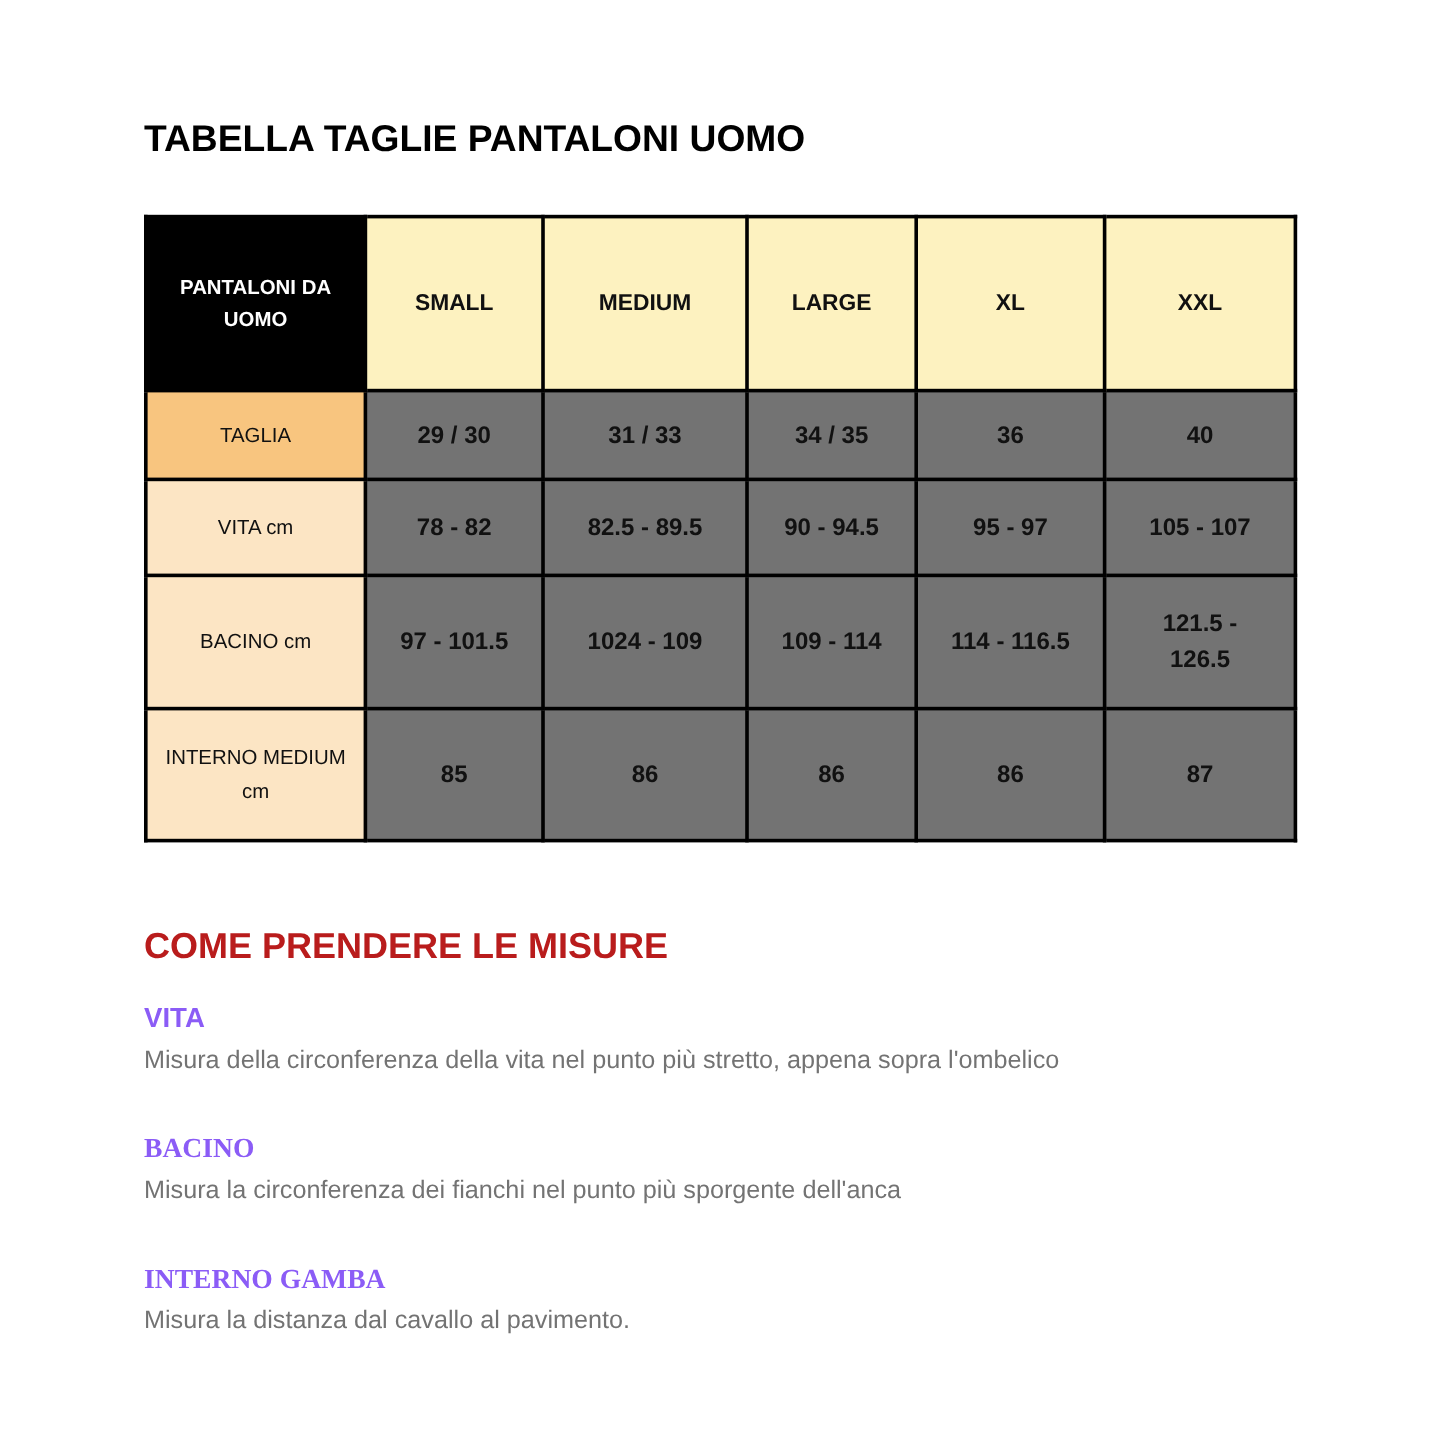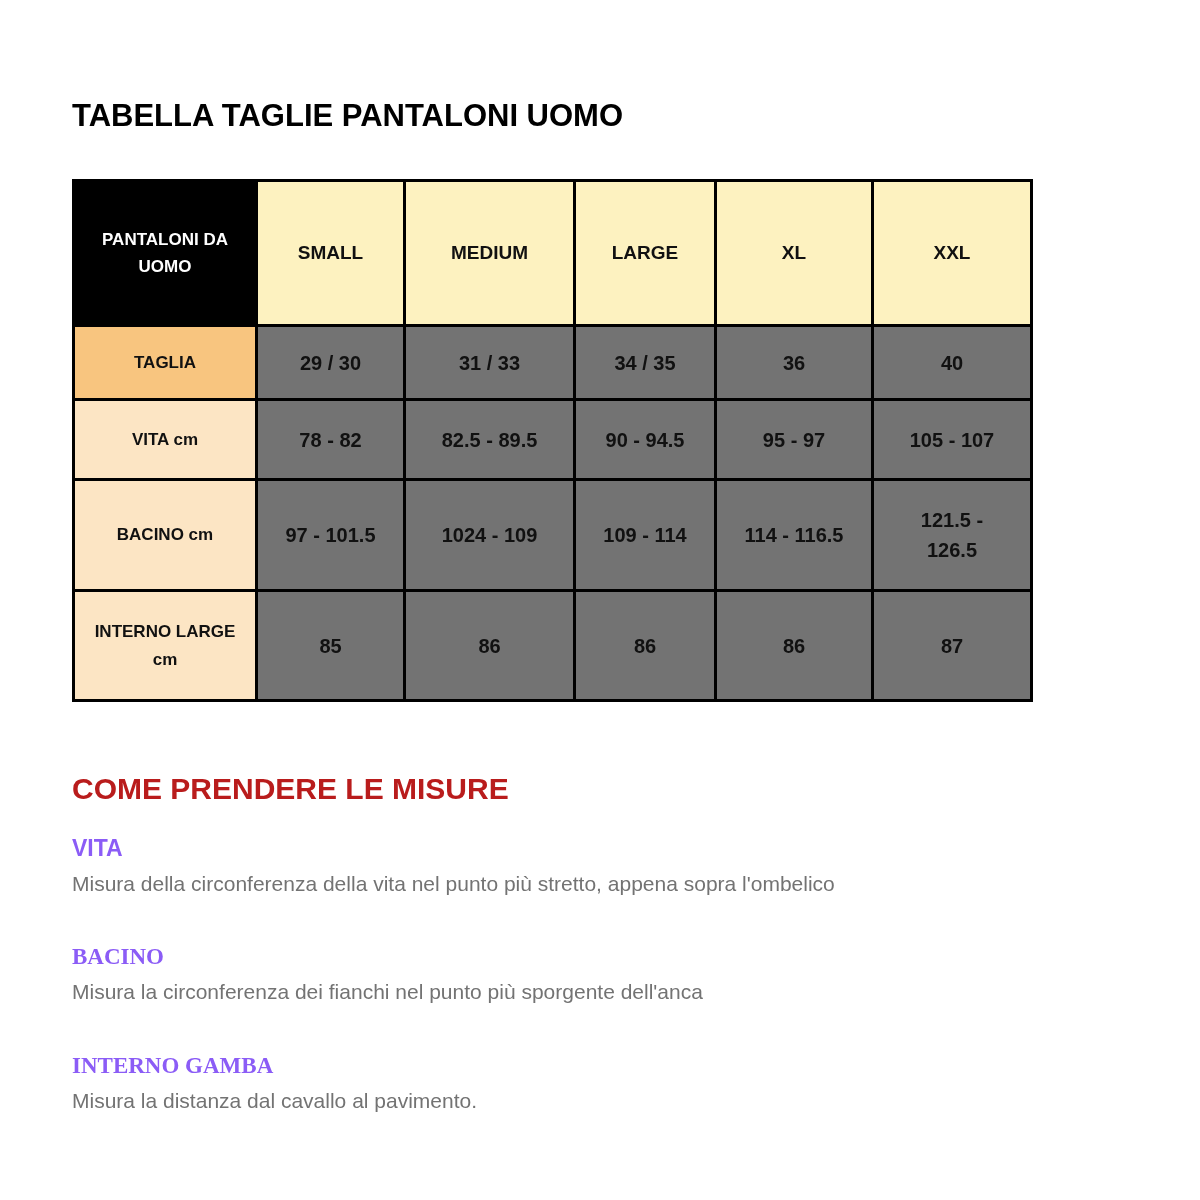--- a/index.html
+++ b/index.html
@@ -11,21 +11,21 @@
     --row-label-bg: #FCE5C4;
     --text: #111111;
   }
   * { margin: 0; padding: 0; box-sizing: border-box; }
   html, body {
     width: 1200px; height: 1200px;
     background: #ffffff;
     color: var(--text);
     font-family: "Liberation Sans", sans-serif;
   }
-  .page { padding: 0 72px; }
+  .page { padding: 0 120px; }
 
   .page-title {
     margin-top: 100px;
     font-size: 31px;
     font-weight: bold;
     letter-spacing: 0px;
     line-height: 1.0;
     color: #000;
   }
 
@@ -61,21 +61,21 @@
     line-height: 1.6;
     padding: 0 14px;
   }
   td.colhead {
     background: var(--size-header-bg);
     font-weight: bold;
     font-size: 19px;
   }
   td.rowlabel {
     background: var(--row-label-bg);
-    font-weight: bold;
+    font-weight: normal;
     font-size: 17px;
     line-height: 1.6;
     padding: 0 12px;
   }
   td.rowlabel.taglia { background: var(--taglia-label-bg); }
   td.val {
     background: #737373;
     font-weight: bold;
     font-size: 20px;
     line-height: 1.5;
@@ -148,21 +148,21 @@
       </tr>
       <tr class="row-bacino">
         <td class="rowlabel">BACINO cm</td>
         <td class="val">97 - 101.5</td>
         <td class="val">1024 - 109</td>
         <td class="val">109 - 114</td>
         <td class="val">114 - 116.5</td>
         <td class="val">121.5 - 126.5</td>
       </tr>
       <tr class="row-gamba">
-        <td class="rowlabel">INTERNO LARGE cm</td>
+        <td class="rowlabel">INTERNO MEDIUM cm</td>
         <td class="val">85</td>
         <td class="val">86</td>
         <td class="val">86</td>
         <td class="val">86</td>
         <td class="val">87</td>
       </tr>
     </tbody>
   </table>
 
   <h2 class="measures-heading">COME PRENDERE LE MISURE</h2>

